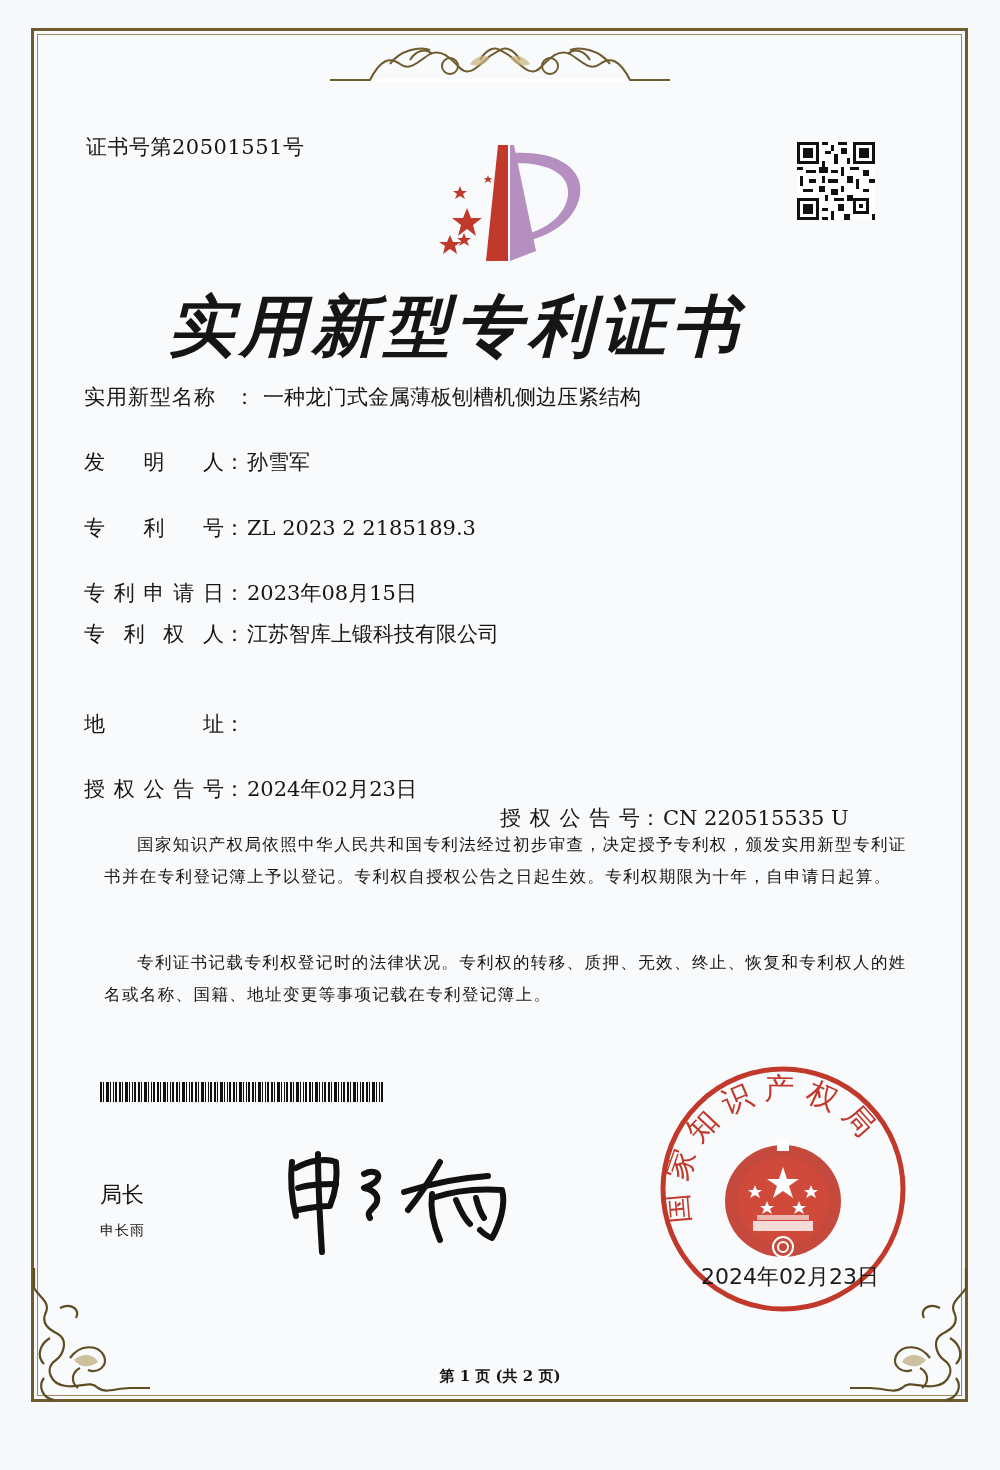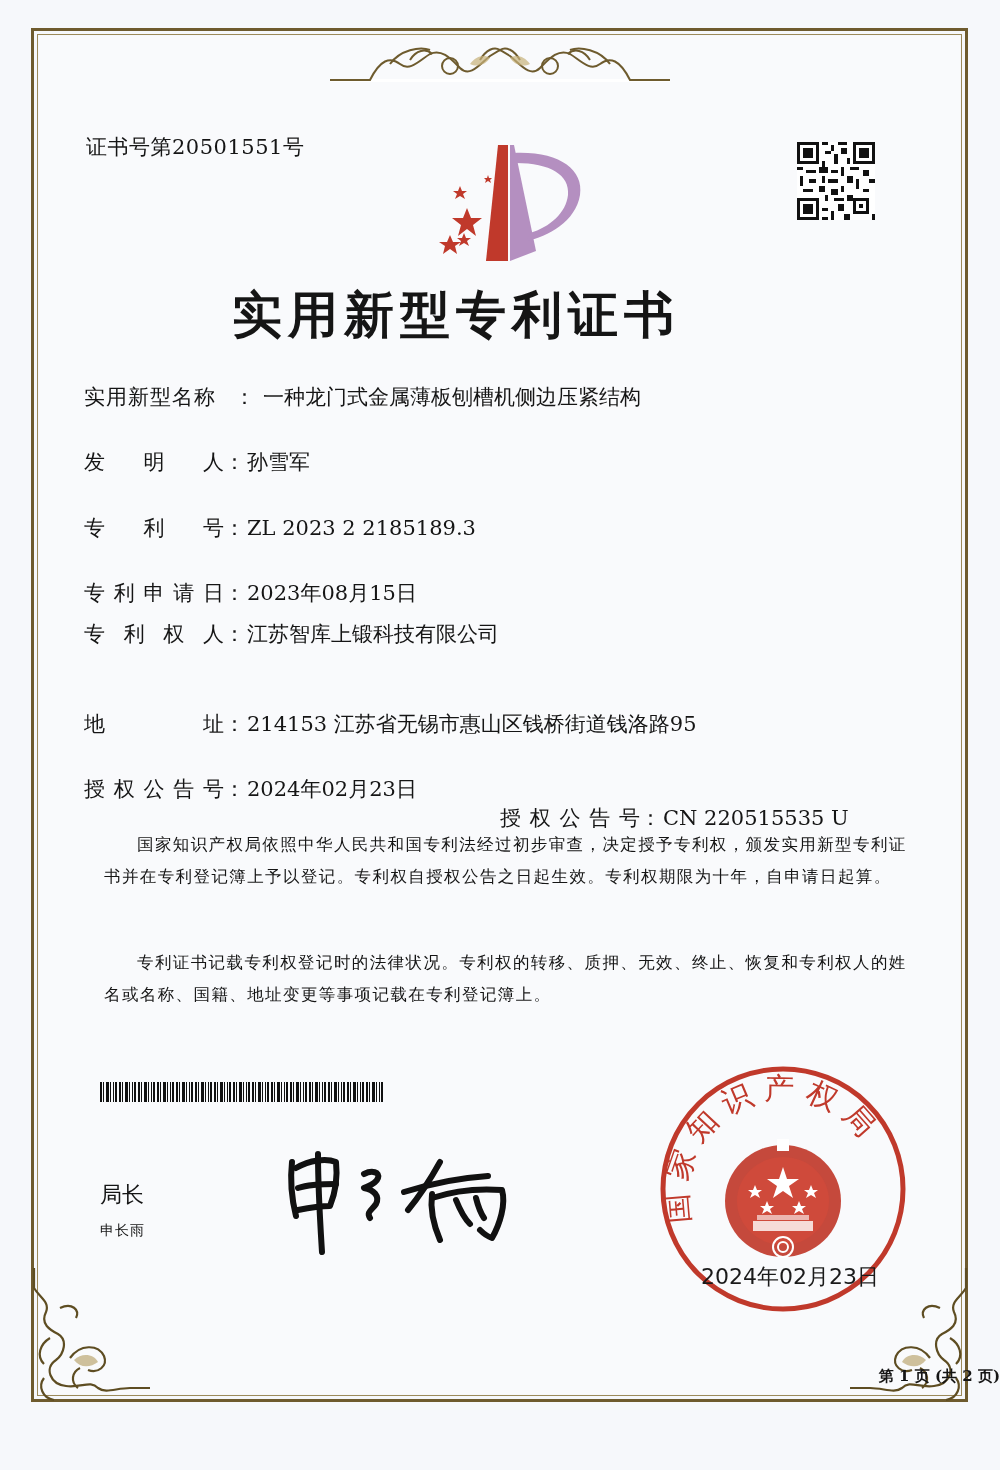--- a/index.html
+++ b/index.html
@@ -27,21 +27,21 @@
   .orn-br { left: 850px; top: 1268px; width: 130px; height: 150px; }
 
   .cert-no {
     position: absolute; left: 86px; top: 133px; font-size: 21px; letter-spacing: 0.5px;
   }
   .logo { position: absolute; left: 418px; top: 133px; width: 170px; height: 130px; }
   .qr { position: absolute; left: 795px; top: 142px; width: 82px; height: 78px; }
 
   .title {
     position: absolute; left: 0; width: 912px; top: 282px; text-align: center;
-    font-size: 50px; font-weight: bold; letter-spacing: 6px;
+    font-size: 66px; font-weight: bold; letter-spacing: 6px; font-style: italic;
   }
 
   .field {
     position: absolute; left: 84px; font-size: 21px; white-space: nowrap;
     display: flex; align-items: baseline;
   }
   .field .lbl { display: inline-block; text-align-last: justify; text-align: justify; }
   .field .val { margin-left: 2px; }
   .f-name { top: 383px; }
   .f-name .lbl { width: 138px; text-align-last: auto; letter-spacing: 1px; }
@@ -80,21 +80,21 @@
   }
   .signature { position: absolute; left: 280px; top: 1140px; width: 240px; height: 120px; }
 
   .seal { position: absolute; left: 657px; top: 1063px; width: 252px; height: 252px; }
   .seal-date {
     position: absolute; left: 700px; top: 1262px; width: 180px; text-align: center;
     font-family: "DejaVu Sans", "Liberation Sans", sans-serif; font-size: 22px; color: #1a1a1a;
   }
 
   .page-footer {
-    position: absolute; left: 0; width: 1000px; top: 1367px; text-align: right;
+    position: absolute; left: 0; width: 1000px; top: 1367px; text-align: center;
     font-size: 15px; font-weight: bold;
   }
 </style>
 </head>
 <body>
 
 <div class="frame-outer"></div>
 <div class="frame-inner"></div>
 <div class="page"></div>
 
@@ -244,21 +244,20 @@
 
 <div class="field f-holder">
   <span class="lbl w150">专利权人</span>
   <span class="colon">：</span>
   <span class="val">江苏智库上锻科技有限公司</span>
 </div>
 
 <div class="field f-address">
   <span class="lbl w150">地址</span>
   <span class="colon">：</span>
-  <span class="val">214153 江苏省无锡市惠山区钱桥街道钱洛路95</span>
 </div>
 
 <div class="field f-grantdate">
   <span class="lbl w150">授权公告号</span>
   <span class="colon">：</span>
   <span class="val">2024年02月23日</span>
 </div>
 
 <div class="field f-grantno">
   <span class="lbl w150">授权公告号</span>

